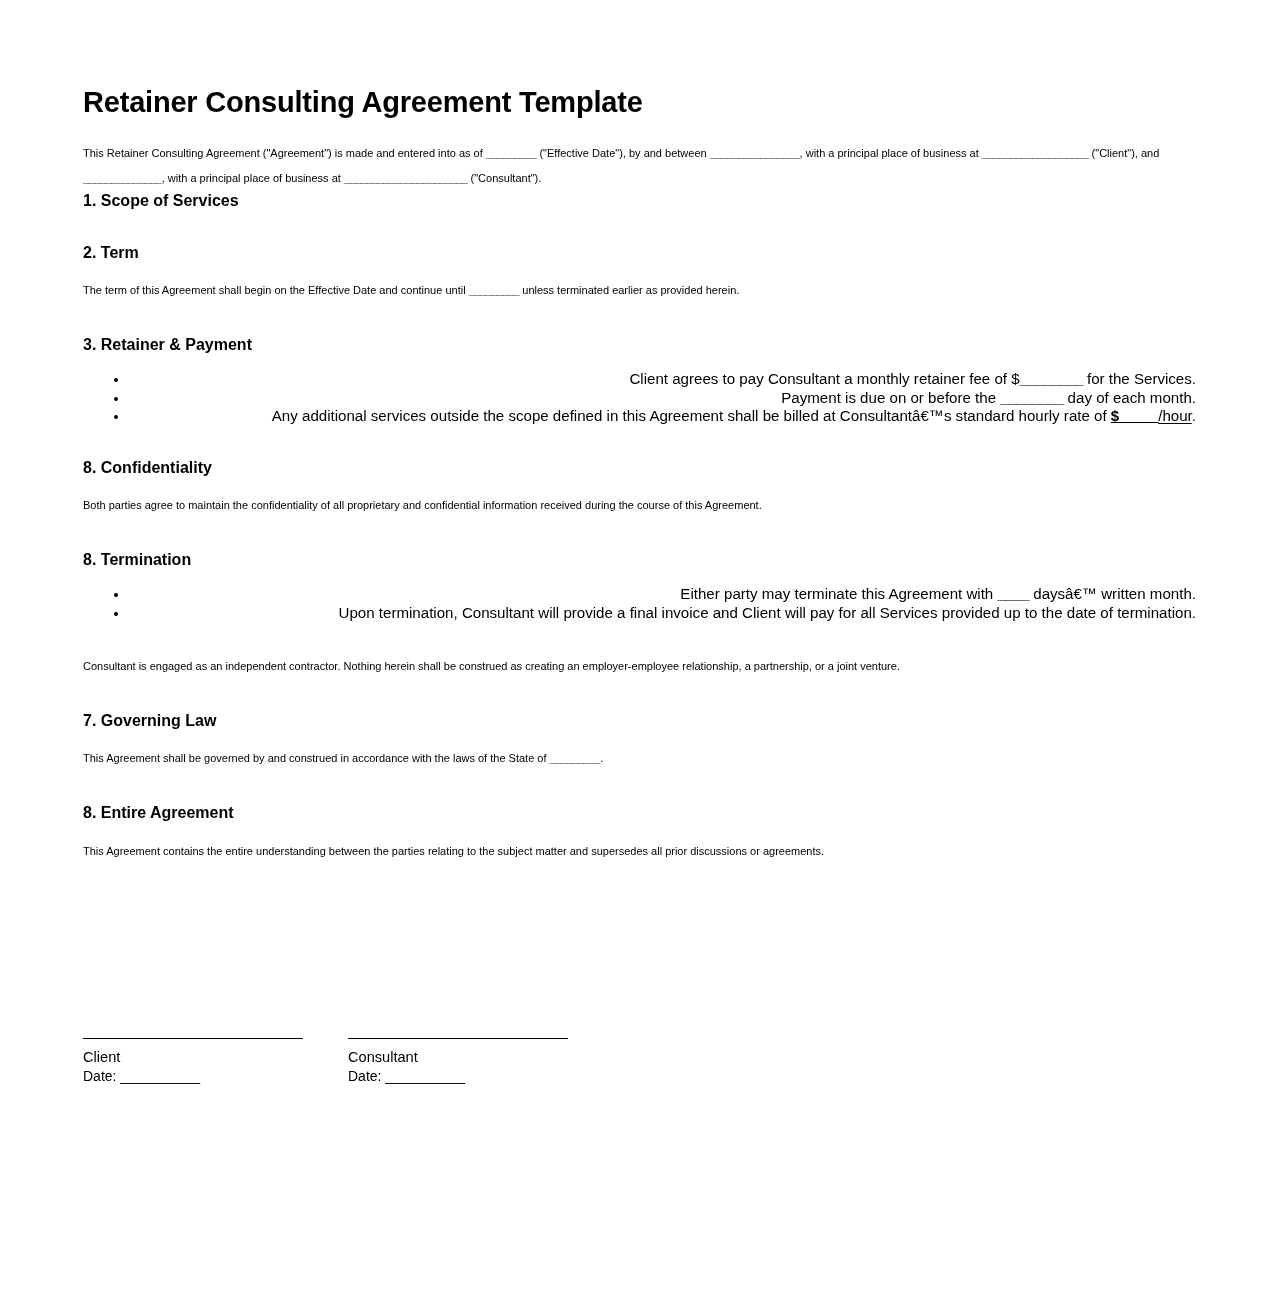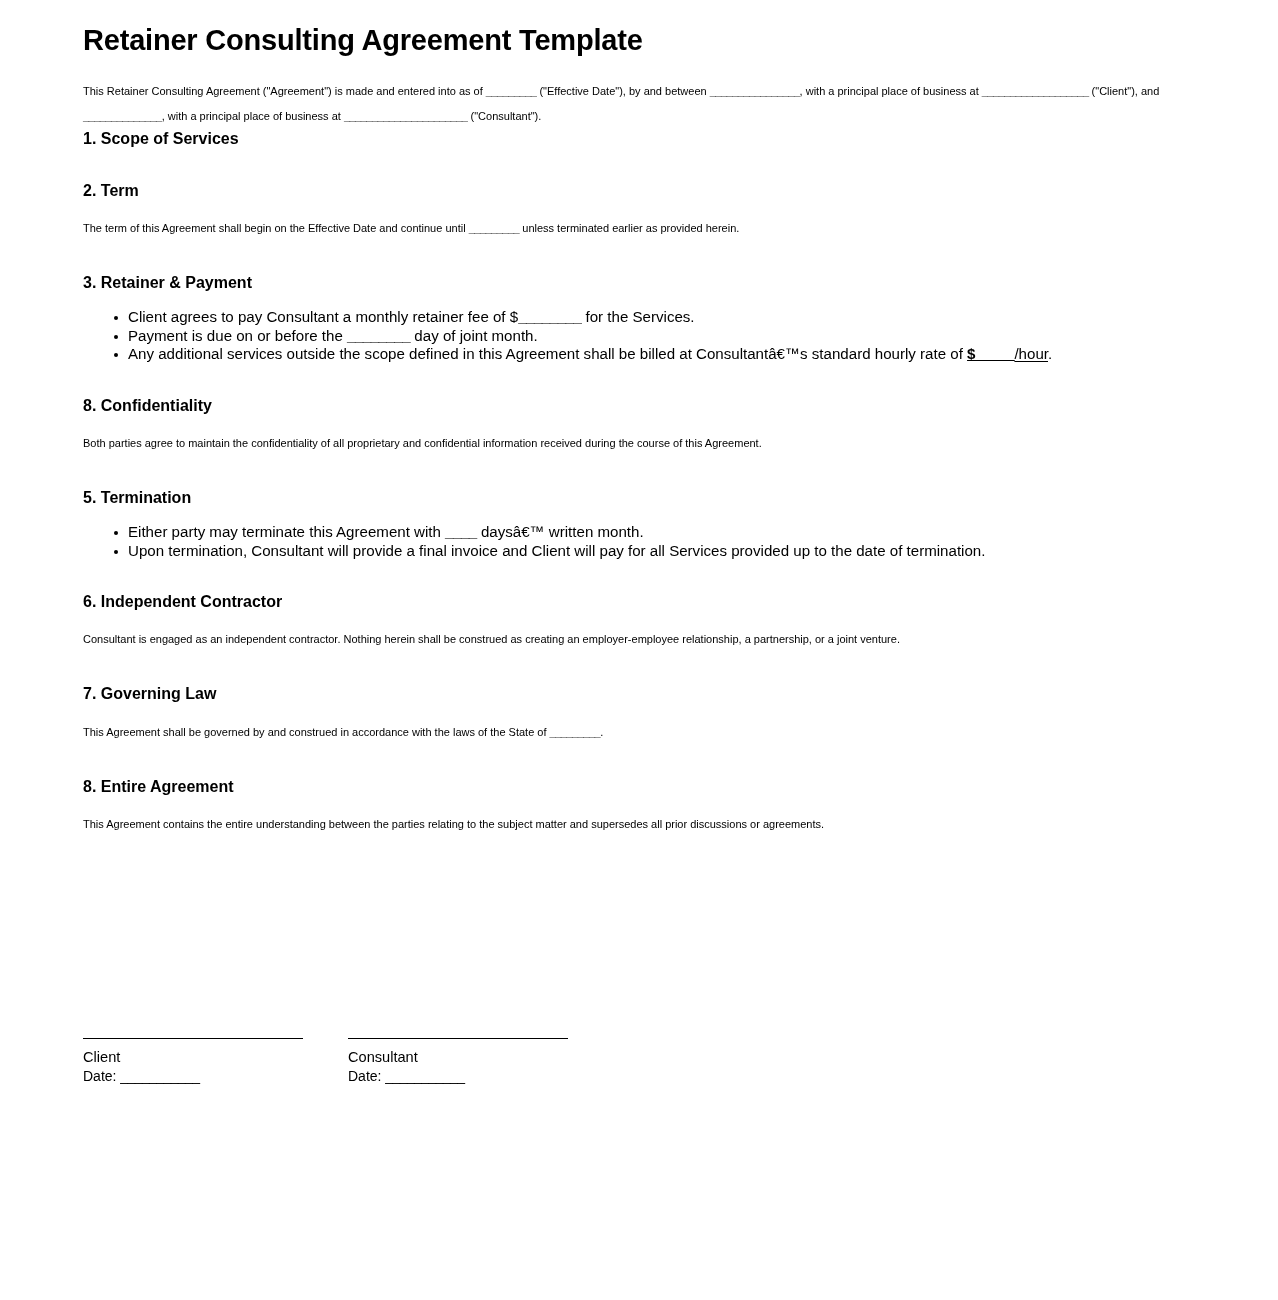--- a/index.html
+++ b/index.html
@@ -13,21 +13,21 @@
     font-family: "Liberation Sans", sans-serif;
     color: #000000;
     -webkit-font-smoothing: antialiased;
   }
   .page {
     position: relative;
     width: 1278px;
     height: 1300px;
     background: #ffffff;
     box-sizing: border-box;
-    padding: 24px 82px 0 83px;
+    padding: 86px 82px 0 83px;
   }
   .doc-title {
     font-size: 29px;
     font-weight: bold;
     letter-spacing: -0.2px;
     margin: 0 0 22px 0;
     line-height: 1.15;
   }
   p.body-text {
     font-size: 11px;
@@ -48,20 +48,21 @@
   .section {
     margin-bottom: 32px;
   }
   .section-tight {
     margin-bottom: 30px;
   }
   ul.bullets {
     margin: 0;
     padding: 0 0 0 31px;
     list-style: none;
+    text-align: right;
   }
   ul.bullets li {
     font-size: 15.1px;
     line-height: 18.6px;
     position: relative;
     padding-left: 14px;
     margin: 0;
   }
   ul.bullets li::before {
     content: "";
@@ -132,40 +133,39 @@
 
   <div class="section">
     <h2 class="section-heading">2. Term</h2>
     <p class="body-text"><span>The term of this Agreement shall begin on the Effective Date and continue until </span><span class="blank">_________</span><span> unless terminated earlier as provided herein.</span></p>
   </div>
 
   <div class="section">
     <h2 class="section-heading">3. Retainer &amp; Payment</h2>
     <ul class="bullets">
       <li><span>Client agrees to pay Consultant a monthly retainer fee of $</span><span class="blank">________</span><span> for the Services.</span></li>
-      <li><span>Payment is due on or before the </span><span class="blank">________</span><span> day of joint month.</span></li>
+      <li><span>Payment is due on or before the </span><span class="blank">________</span><span> day of each month.</span></li>
       <li><span>Any additional services outside the scope defined in this Agreement shall be billed at Consultantâ€™s standard hourly rate of </span><span class="blank underlined-blank">$_____</span><span class="u-line">/hour</span><span>.</span></li>
     </ul>
   </div>
 
   <div class="section">
     <h2 class="section-heading">8. Confidentiality</h2>
     <p class="body-text">Both parties agree to maintain the confidentiality of all proprietary and confidential information received during the course of this Agreement.</p>
   </div>
 
   <div class="section">
-    <h2 class="section-heading">5. Termination</h2>
+    <h2 class="section-heading">8. Termination</h2>
     <ul class="bullets">
       <li><span>Either party may terminate this Agreement with </span><span class="blank">____</span><span> daysâ€™ written month.</span></li>
       <li>Upon termination, Consultant will provide a final invoice and Client will pay for all Services provided up to the date of termination.</li>
     </ul>
   </div>
 
   <div class="section">
-    <h2 class="section-heading">6. Independent Contractor</h2>
     <p class="body-text">Consultant is engaged as an independent contractor. Nothing herein shall be construed as creating an employer-employee relationship, a partnership, or a joint venture.</p>
   </div>
 
   <div class="section">
     <h2 class="section-heading">7. Governing Law</h2>
     <p class="body-text"><span>This Agreement shall be governed by and construed in accordance with the laws of the State of </span><span class="blank">_________</span><span>.</span></p>
   </div>
 
   <div class="section-tight">
     <h2 class="section-heading">8. Entire Agreement</h2>

